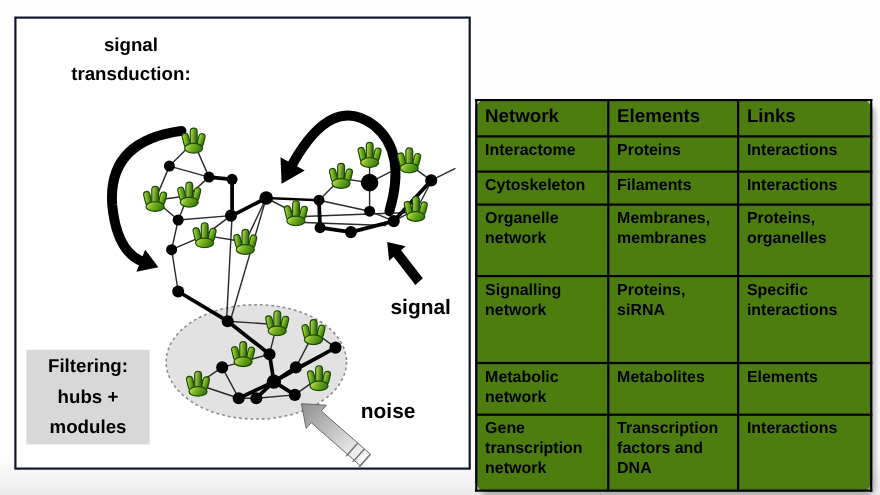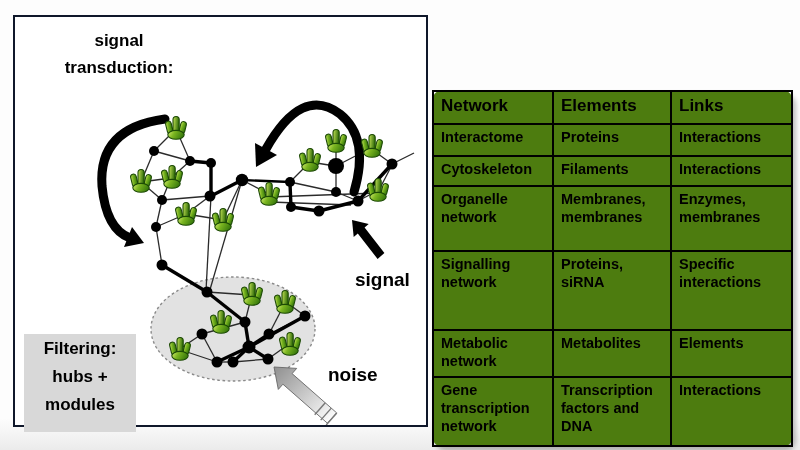--- a/index.html
+++ b/index.html
@@ -15,21 +15,21 @@
   .diagram-box {
     position:absolute; left:13px; top:15px; width:415px; height:412px;
     background:#ffffff; border:2px solid #0f172a;
   }
   .diagram-box svg { position:absolute; left:0; top:0; width:411px; height:408px; }
   .dg-title {
     position:absolute; left:18px; top:10px; width:172px;
     font-size:17px; font-weight:bold; line-height:27px; text-align:center; color:#000;
   }
   .filter-box {
-    position:absolute; left:9px; top:317px; width:112px; height:98px;
+    position:absolute; left:9px; top:301px; width:112px; height:86px;
     background:#d8d8d8; text-align:center;
     font-size:17px; font-weight:bold; line-height:28px; color:#000; padding-top:1px;
   }
   .lbl { position:absolute; font-weight:bold; color:#000; font-size:19px; white-space:nowrap; }
   .lbl-signal { left:340px; top:252px; }
   .lbl-noise  { left:313px; top:347px; }
 
   
   .net-table {
     position:absolute; left:432px; top:90px; width:359px;
@@ -250,21 +250,21 @@
       <td>Interactions</td>
     </tr>
     <tr class="r1">
       <td>Cytoskeleton</td>
       <td>Filaments</td>
       <td>Interactions</td>
     </tr>
     <tr class="r2">
       <td>Organelle network</td>
       <td>Membranes, membranes</td>
-      <td>Enzymes, membranes</td>
+      <td>Proteins, organelles</td>
     </tr>
     <tr class="r3">
       <td>Signalling network</td>
       <td>Proteins, siRNA</td>
       <td>Specific interactions</td>
     </tr>
     <tr class="r4">
       <td>Metabolic network</td>
       <td>Metabolites</td>
       <td>Elements</td>

